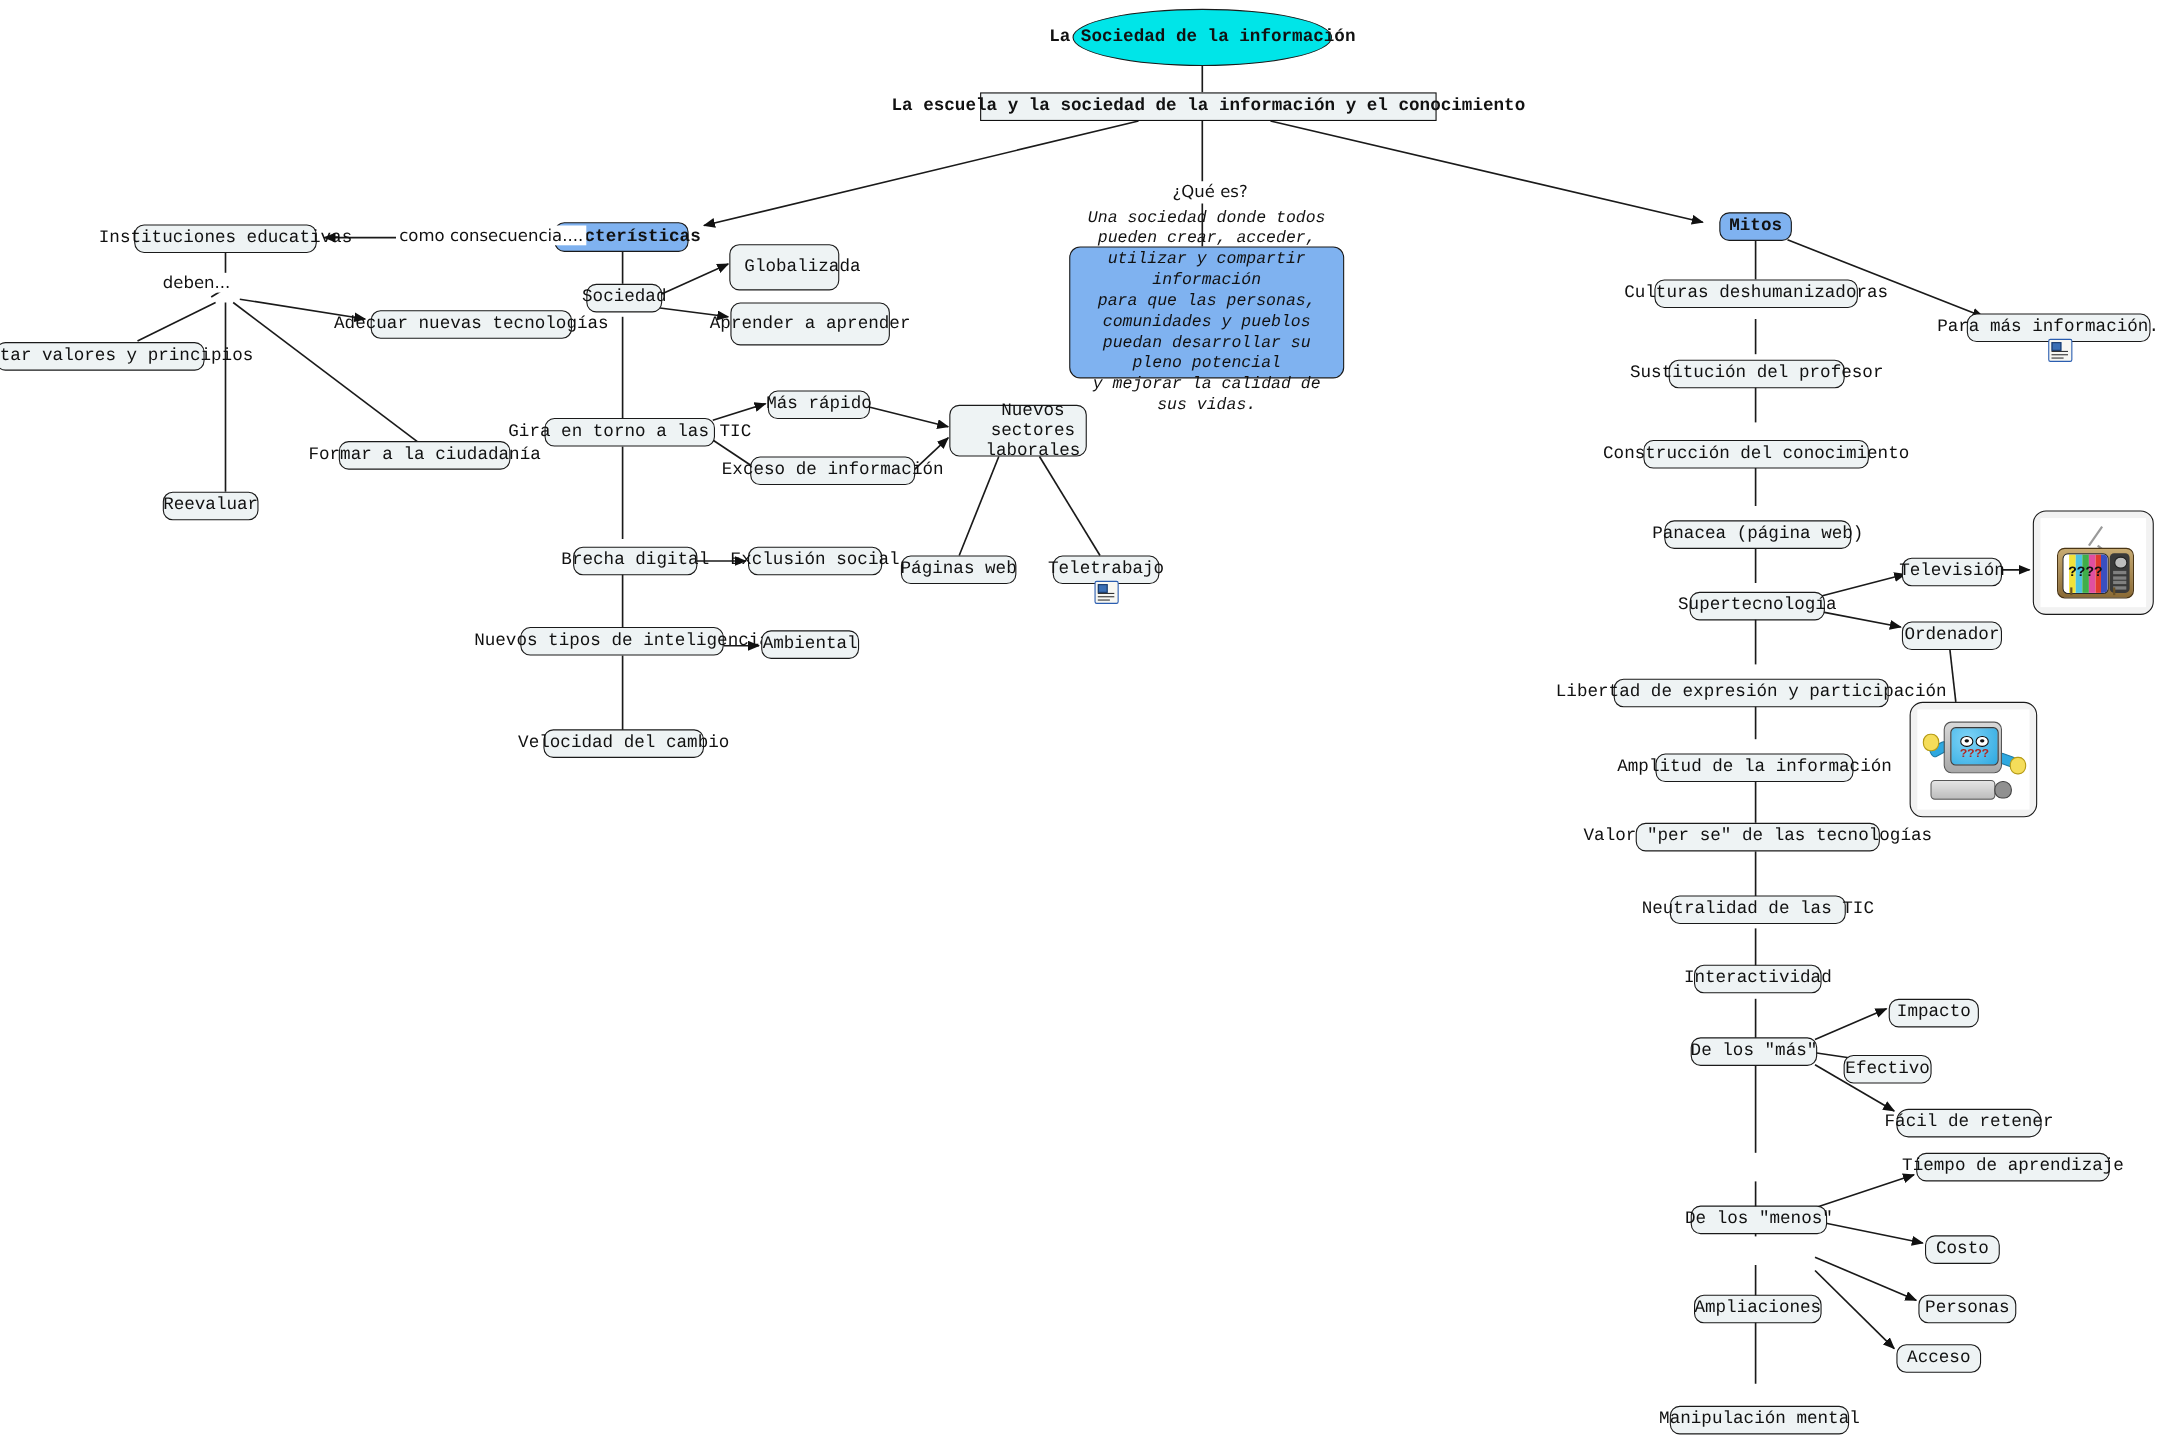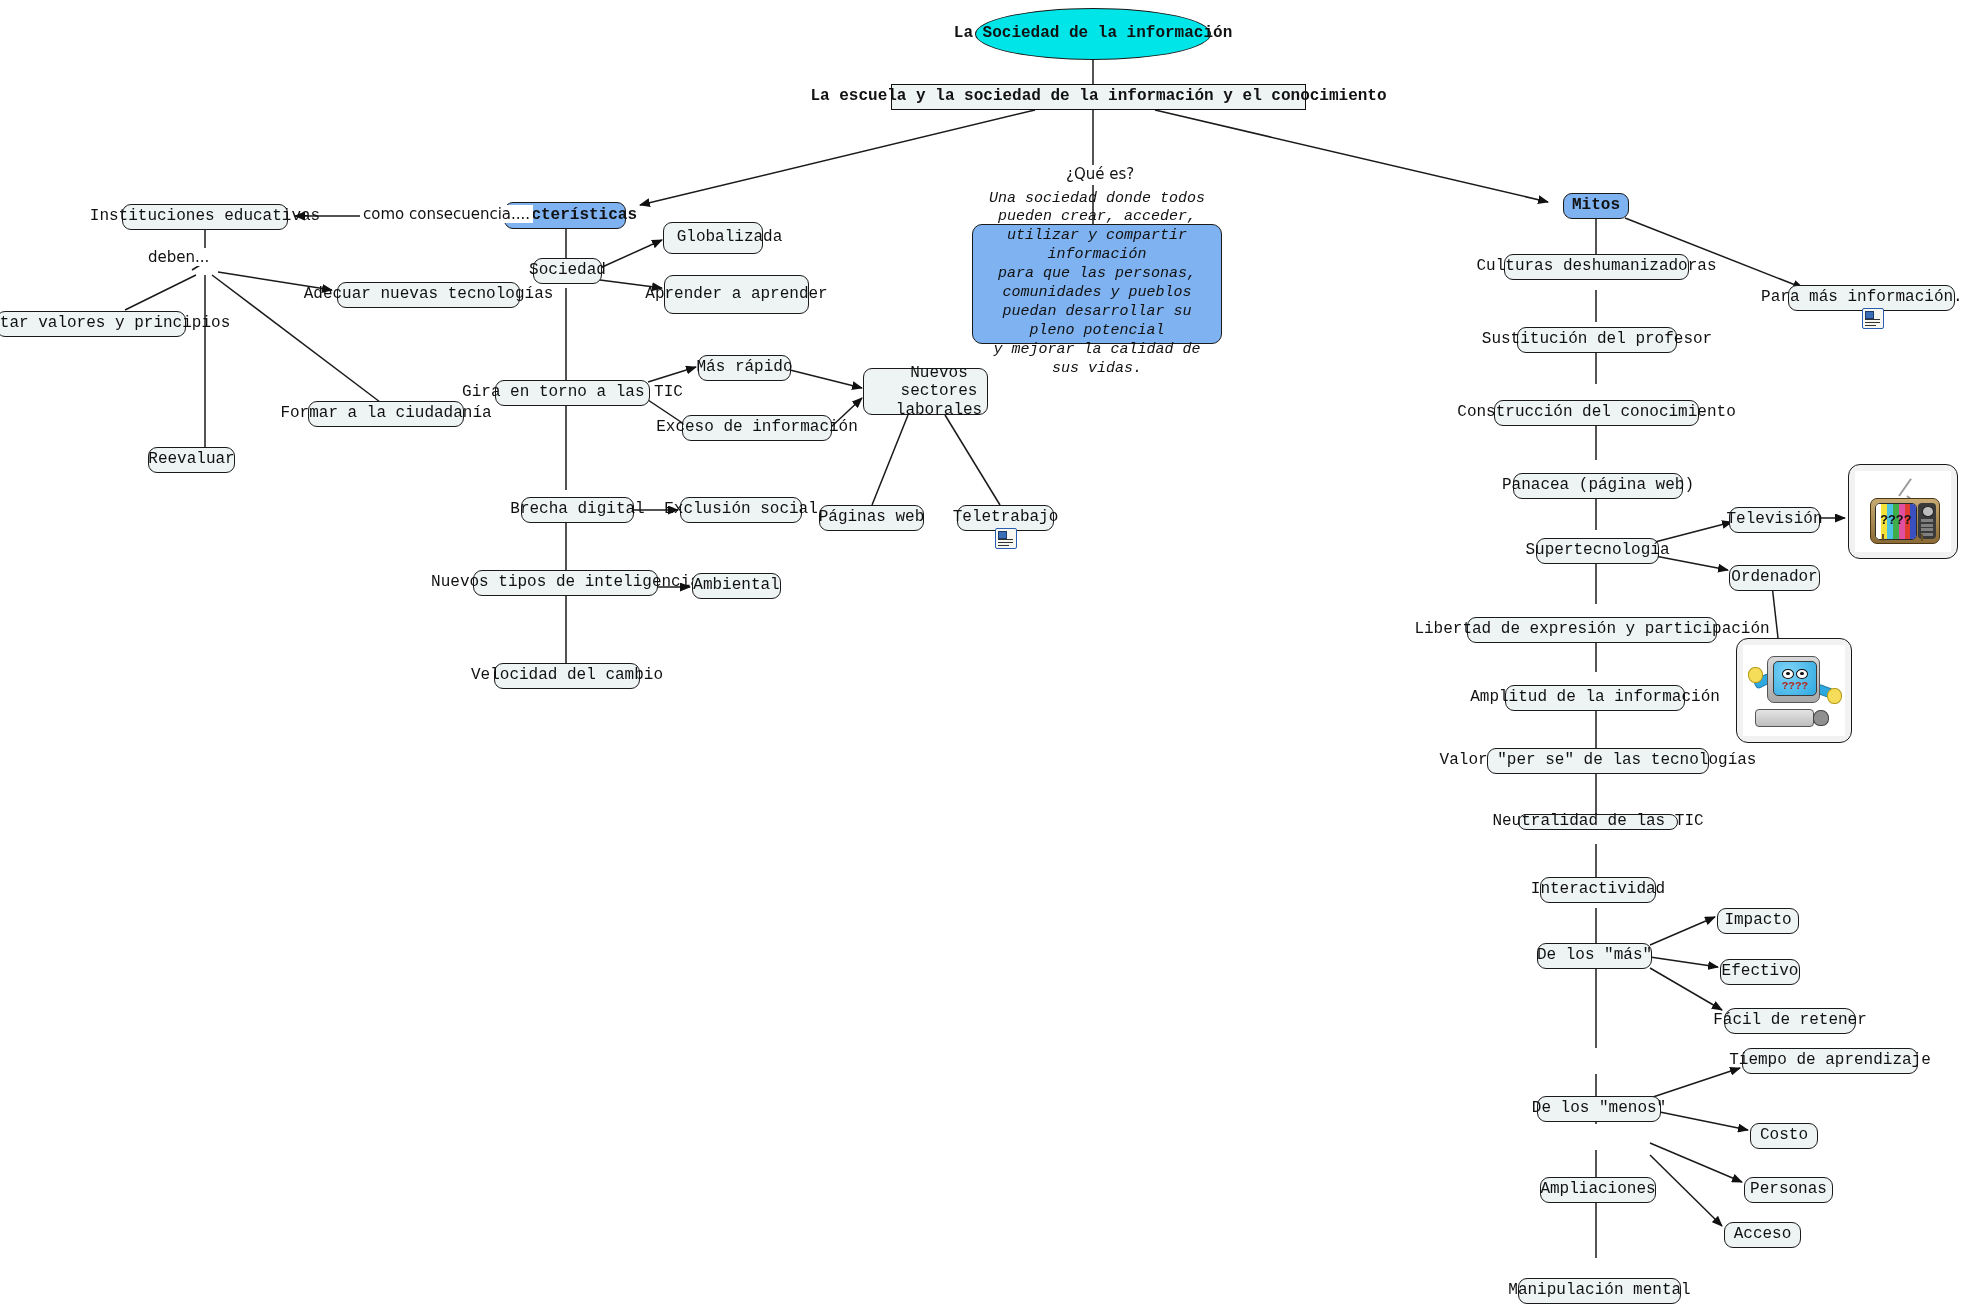--- a/index.html
+++ b/index.html
@@ -293,21 +293,21 @@
   <div class="node" style="left:148px;top:447px;width:87px;height:26px;">
     <span>Reevaluar</span>
   </div>
 
   <div class="node blue" style="left:504px;top:202px;width:122px;height:27px;">
     <span>Características</span>
   </div>
   <div class="node" style="left:533px;top:258px;width:69px;height:26px;">
     <span>Sociedad</span>
   </div>
-  <div class="node" style="left:663px;top:222px;width:100px;height:32px;padding-left:42px;">
+  <div class="node" style="left:663px;top:222px;width:100px;height:42px;padding-left:42px;">
     <span>Globalizada</span>
   </div>
   <div class="node" style="left:664px;top:275px;width:145px;height:39px;">
     <span>Aprender a aprender</span>
   </div>
   <div class="node" style="left:495px;top:380px;width:155px;height:26px;">
     <span>Gira en torno a las TIC</span>
   </div>
   <div class="node" style="left:698px;top:355px;width:93px;height:26px;">
     <span>Más rápido</span>
@@ -433,33 +433,33 @@
 
   <div class="node" style="left:1467px;top:617px;width:250px;height:26px;">
     <span>Libertad de expresión y participación</span>
   </div>
   <div class="node" style="left:1505px;top:685px;width:180px;height:26px;">
     <span>Amplitud de la información</span>
   </div>
   <div class="node" style="left:1487px;top:748px;width:222px;height:26px;">
     <span>Valor "per se" de las tecnologías</span>
   </div>
-  <div class="node" style="left:1518px;top:814px;width:160px;height:16px;">
+  <div class="node" style="left:1518px;top:814px;width:160px;height:26px;">
     <span>Neutralidad de las TIC</span>
   </div>
   <div class="node" style="left:1540px;top:877px;width:116px;height:26px;">
     <span>Interactividad</span>
   </div>
   <div class="node" style="left:1537px;top:943px;width:115px;height:26px;">
     <span>De los "más"</span>
   </div>
   <div class="node" style="left:1717px;top:908px;width:82px;height:26px;">
     <span>Impacto</span>
   </div>
-  <div class="node" style="left:1720px;top:959px;width:80px;height:26px;">
+  <div class="node" style="left:1676px;top:959px;width:80px;height:26px;">
     <span>Efectivo</span>
   </div>
   <div class="node" style="left:1724px;top:1008px;width:132px;height:26px;border-radius:11px;">
     <span>Fácil de retener</span>
   </div>
   <div class="node" style="left:1537px;top:1096px;width:124px;height:26px;">
     <span>De los "menos"</span>
   </div>
   <div class="node" style="left:1742px;top:1048px;width:176px;height:26px;">
     <span>Tiempo de aprendizaje</span>

